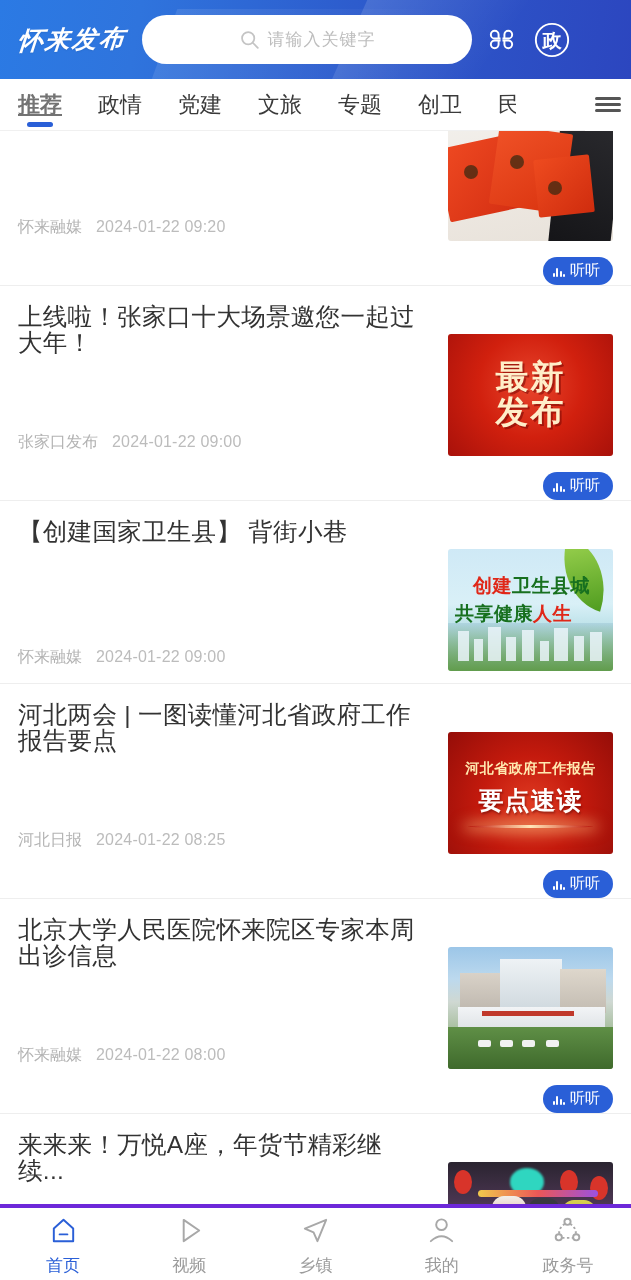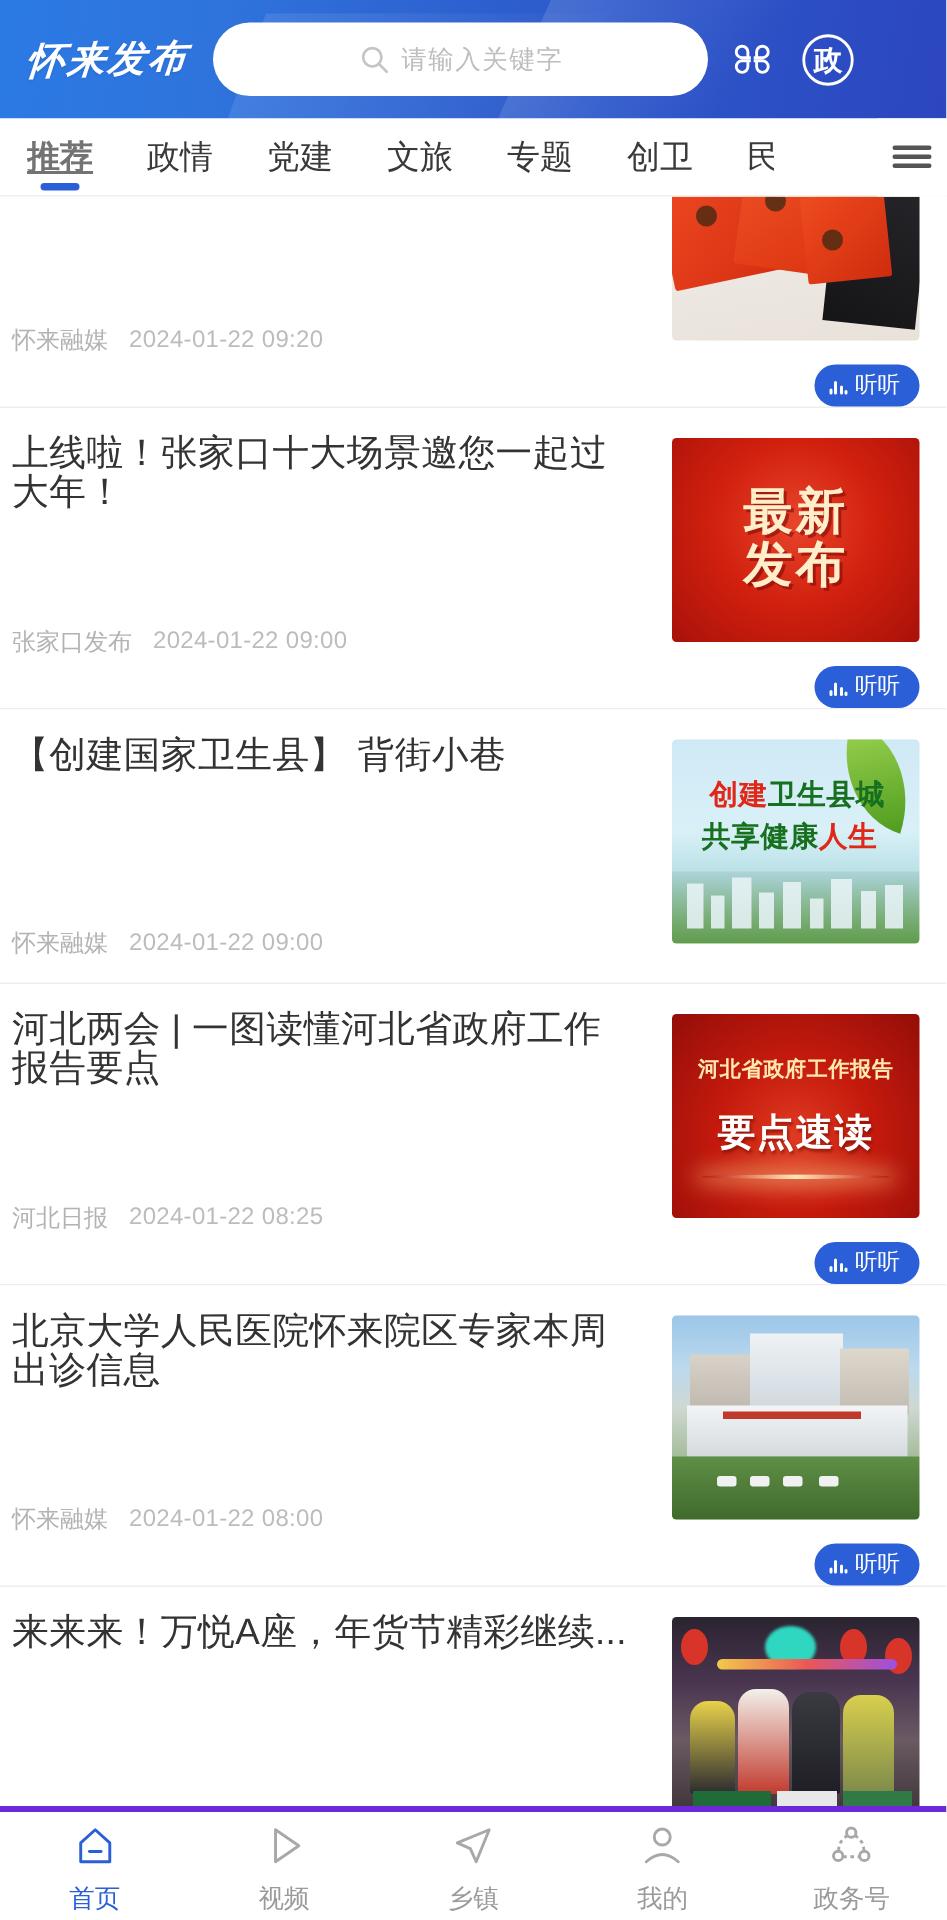--- a/index.html
+++ b/index.html
@@ -140,21 +140,21 @@
   
   .feed {
     flex: 1 1 auto;
     overflow: hidden;
     background: #fff;
     position: relative;
   }
   .news-item {
     display: flex;
     align-items: flex-start;
-    padding: 18px 18px 0 8px;
+    padding: 18px 18px 0 18px;
     border-bottom: 1px solid #eeeeee;
     position: relative;
     cursor: pointer;
     background: #fff;
   }
   .news-item.first { padding-top: 0; margin-top: -42px; }
   .ni-body {
     flex: 1 1 auto;
     min-width: 0;
     display: flex;
@@ -184,25 +184,26 @@
   .ni-thumb-wrap {
     flex: 0 0 165px;
     width: 165px;
     margin-left: 8px;
     display: flex;
     flex-direction: column;
     align-items: flex-end;
     padding-top: 2px;
   }
   .ni-thumb {
-    width: 165px; height: 136px;
+    width: 165px; height: 122px;
     border-radius: 3px;
     overflow: hidden;
     position: relative;
     background: #e9e9e9;
+    margin-top: 28px;
   }
   .listen-btn {
     margin-top: 16px;
     align-self: flex-end;
     background: #2a5fd7;
     color: #fff;
     font-size: 15px;
     border-radius: 14px;
     padding: 4px 13px 5px 10px;
     display: inline-flex;
@@ -254,41 +255,41 @@
     border-radius: 0 100% 0 100%;
     transform: rotate(18deg);
   }
   .thumb-health .l1 {
     position: absolute; top: 24px; left: 25px;
     font-size: 19px; font-weight: 700; letter-spacing: 0.5px;
     font-family: "Liberation Serif","DejaVu Serif",serif;
     white-space: nowrap;
   }
   .thumb-health .l2 {
-    position: absolute; top: 52px; left: 20px;
+    position: absolute; top: 52px; left: 7px;
     font-size: 19px; font-weight: 700; letter-spacing: 0.5px;
     font-family: "Liberation Serif","DejaVu Serif",serif;
     white-space: nowrap;
   }
   .thumb-health .red { color: #e02718; }
   .thumb-health .green { color: #17701f; }
   .thumb-health .city {
     position: absolute; left: 0; right: 0; bottom: 0; height: 48px;
     background: linear-gradient(180deg, rgba(160,200,215,.55), rgba(90,150,70,.9));
   }
   .thumb-health .bld { position: absolute; bottom: 10px; background: rgba(235,245,250,.85); }
 
   .thumb-report { background: radial-gradient(circle at 50% 60%, #e03b22 0%, #c41a0d 45%, #940d08 100%); }
   .thumb-report .r1 {
     position: absolute; top: 28px; left: 0; right: 0; text-align: center;
     color: #ffe9b0; font-size: 14px; font-weight: 700; letter-spacing: 0.5px;
     font-family: "Liberation Serif","DejaVu Serif",serif;
   }
   .thumb-report .r2 {
-    position: absolute; top: 62px; left: 0; right: 0; text-align: center;
+    position: absolute; top: 52px; left: 0; right: 0; text-align: center;
     color: #ffffff; font-size: 25px; font-weight: 700; letter-spacing: 1px;
     font-family: "Liberation Serif","DejaVu Serif",serif;
     text-shadow: 1px 2px 2px rgba(110,8,4,.6);
   }
   .thumb-report .glow {
     position: absolute; left: 12%; right: 12%; bottom: 26px; height: 3px;
     background: linear-gradient(90deg, rgba(255,220,150,0), #ffe6b8, rgba(255,220,150,0));
     border-radius: 50%;
     box-shadow: 0 0 14px 5px rgba(255,210,140,.55);
   }

